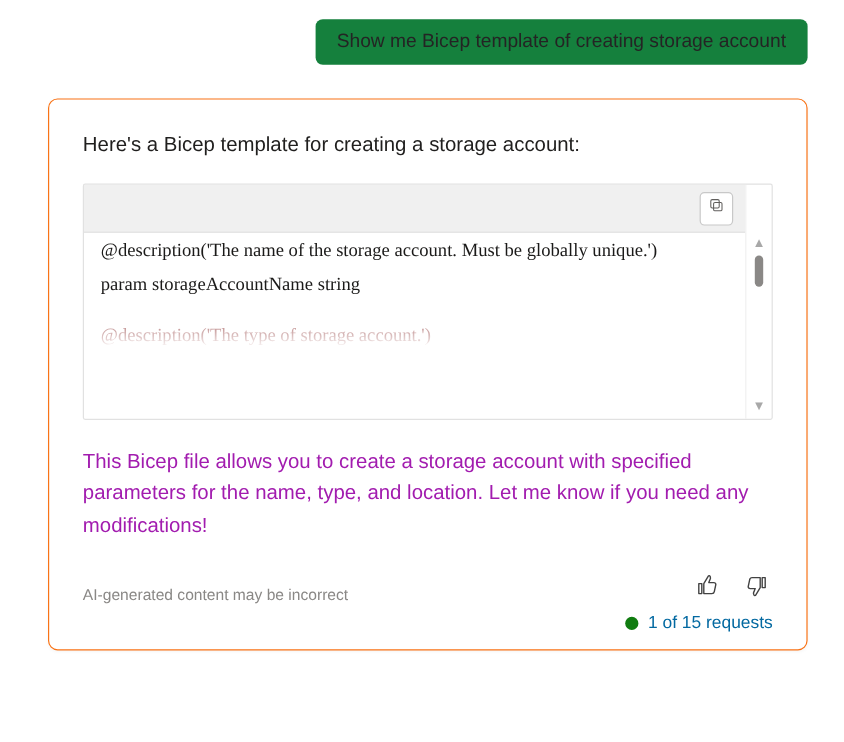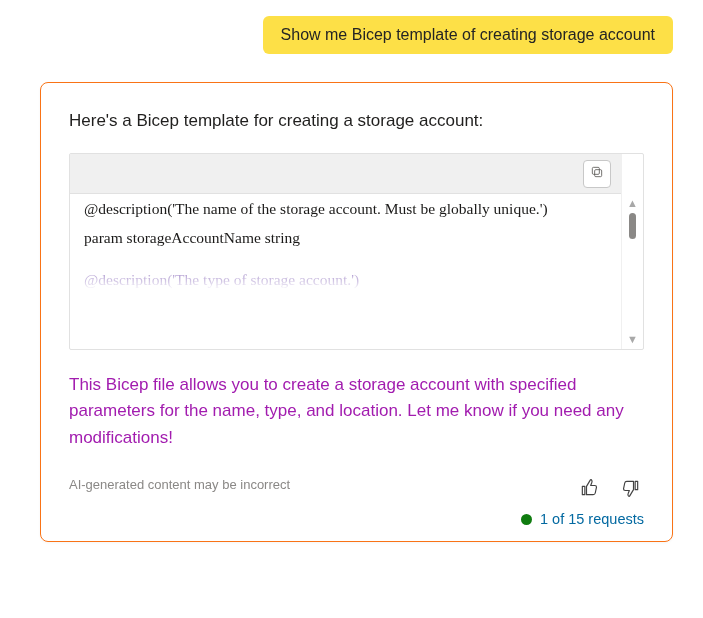--- a/index.html
+++ b/index.html
@@ -6,21 +6,21 @@
   body {
     font-family: "Segoe UI", -apple-system, BlinkMacSystemFont, sans-serif;
     background: #ffffff;
     width: 703px;
     height: 618px;
     overflow: hidden;
     color: #1b1a19;
   }
   .chat-area { padding: 10px 20px 10px 20px; }
   .user-bubble {
-    background: #fde047;
+    background: #15803d;
     border-radius: 6px;
     padding: 10px 18px;
     font-size: 16px;
     color: #242424;
     float: right;
     margin: 6px 10px 18px 16px;
   }
   .clear { clear: both; }
   .assistant-card {
     border: 1px solid #f97316;
@@ -61,21 +61,21 @@
     font-size: 15.5px;
     line-height: 1.85;
     color: #1b1a19;
     padding: 1px 14px 0 14px;
     height: 155px;
     overflow: hidden;
     white-space: pre-wrap;
     word-wrap: break-word;
   }
   .fade-line {
-    color: #4c1d95;
+    color: #7f1d1d;
     position: relative;
     display: block;
     white-space: nowrap;
     overflow: hidden;
     text-overflow: clip;
     -webkit-mask-image: linear-gradient(to bottom, black 0%, transparent 90%);
     mask-image: linear-gradient(to bottom, black 0%, transparent 90%);
     padding-top: 14px;
   }
   .scroll-col {
@@ -91,21 +91,21 @@
   .scroll-thumb {
     width: 7px; height: 26px;
     background: #8a8886;
     border-radius: 4px;
     margin-top: 4px;
   }
   .scroll-spacer { flex: 1; }
   .outro-text { font-size: 17px; color: #a21caf; line-height: 1.55; margin-bottom: 26px; }
   .footer-row {
     display: flex;
-    align-items: flex-start;
+    align-items: flex-end;
     justify-content: space-between;
     margin-bottom: 8px;
     gap: 44px;
   }
   .disclaimer { font-size: 13px; color: #8a8886; }
   .feedback { display: flex; gap: 16px; align-items: center; }
   .thumb-btn {
     width: 26px; height: 26px;
     display: flex; align-items: center; justify-content: center;
     cursor: pointer; border-radius: 4px;

